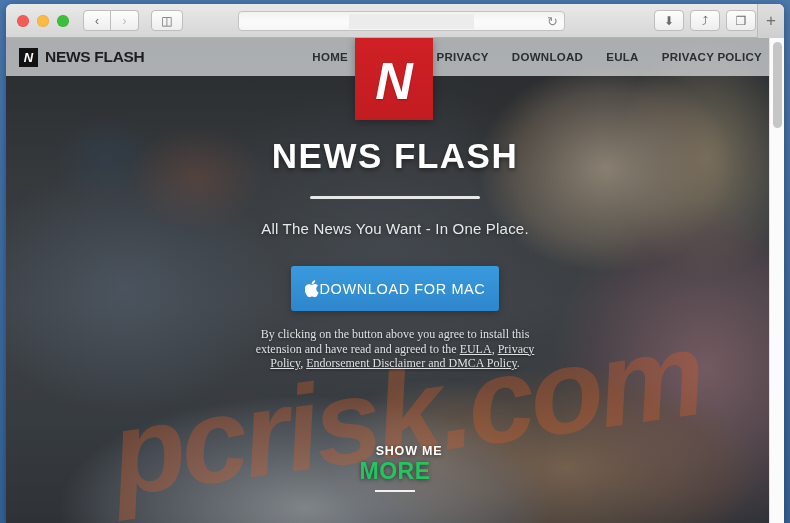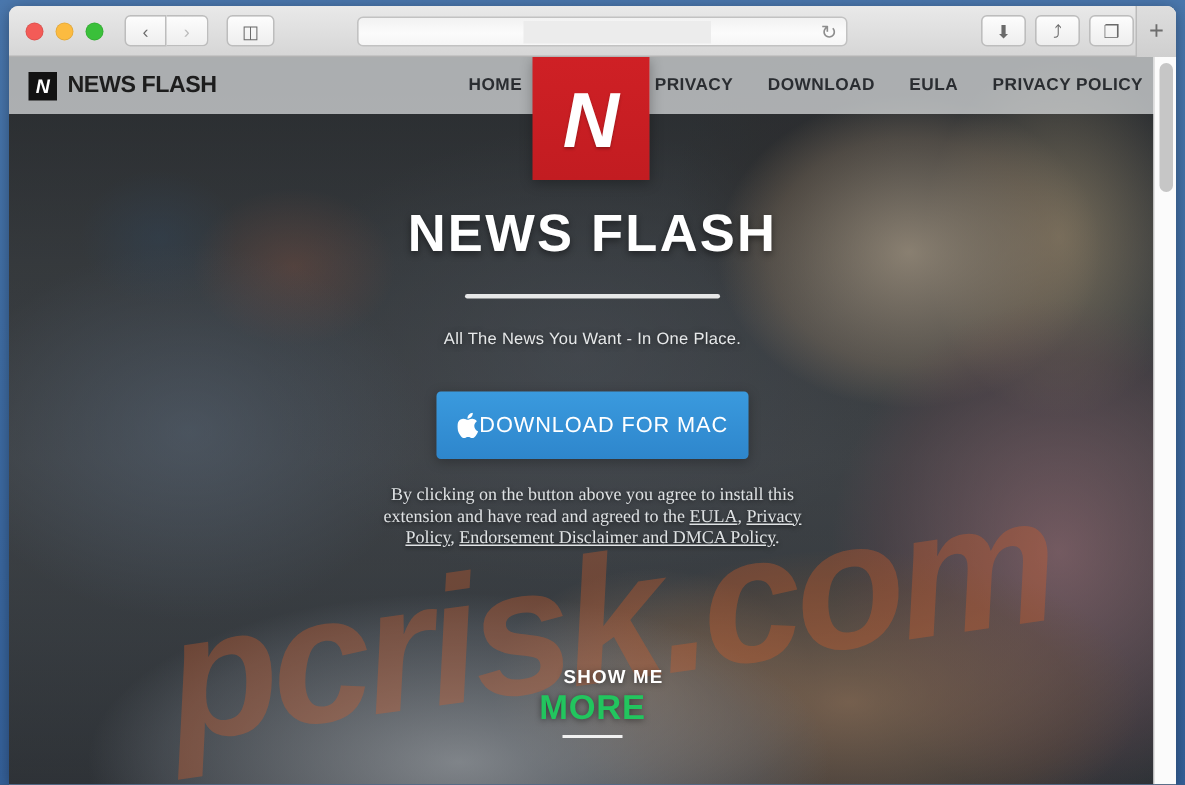--- a/index.html
+++ b/index.html
@@ -276,21 +276,21 @@
   #hero-divider {
     width: 170px;
     height: 3px;
     background: rgba(255,255,255,.88);
     margin: 20px auto 0;
     border-radius: 2px;
   }
 
   #hero-tagline {
     margin-top: 21px;
-    font-size: 11px;
+    font-size: 15px;
     color: #e7e9ea;
     letter-spacing: .2px;
     text-shadow: 0 1px 4px rgba(0,0,0,.5);
   }
 
   #download-button {
     margin: 29px auto 0;
     width: 208px;
     height: 45px;
     background: linear-gradient(180deg, #3a9ade 0%, #2e86cc 100%);

